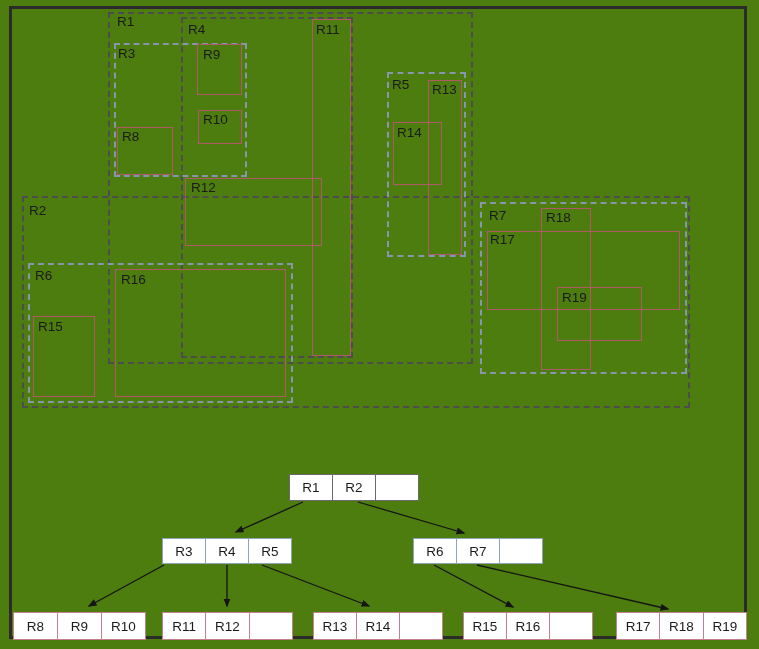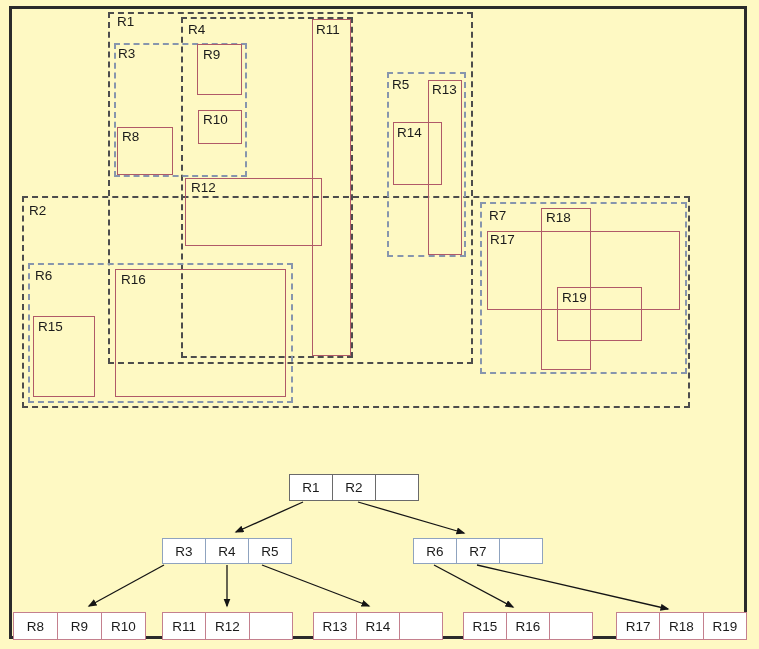--- a/index.html
+++ b/index.html
@@ -1,16 +1,16 @@
 <!DOCTYPE html>
 <html><head>
 <meta charset="utf-8">
 <style>
   html,body{margin:0;padding:0;background:#fbfbfb;font-family:"Liberation Sans",sans-serif;}
-  #stage{position:relative;width:759px;height:649px;background:#fef9c3;overflow:hidden;}
+  #stage{position:relative;width:759px;height:649px;background:#4d7c0f;overflow:hidden;}
   #frame{position:absolute;left:9px;top:6px;width:738px;height:633px;border:3px solid #2b2b2b;box-sizing:border-box;background:transparent;}
   .srect{position:absolute;box-sizing:border-box;background:transparent;}
   .dark-dashed{border:2px dashed #4d4d4d;}
   .blue-dashed{border:2px dashed #8796ad;}
   .solid-pink{border:1.5px solid #b05a68;}
   .srect .lbl{position:absolute;font-size:13.5px;color:#1b1b1b;white-space:nowrap;line-height:1.1;}
   .tnode{position:absolute;display:flex;box-sizing:border-box;background:#ffffff;}
   .tnode .cell{flex:1 1 0;display:flex;align-items:center;justify-content:center;font-size:13.5px;color:#1b1b1b;box-sizing:border-box;}
   .tnode.root{border:1.5px solid #6a6a6a;}
   .tnode.root .cell:not(:first-child){border-left:1.5px solid #6a6a6a;}

